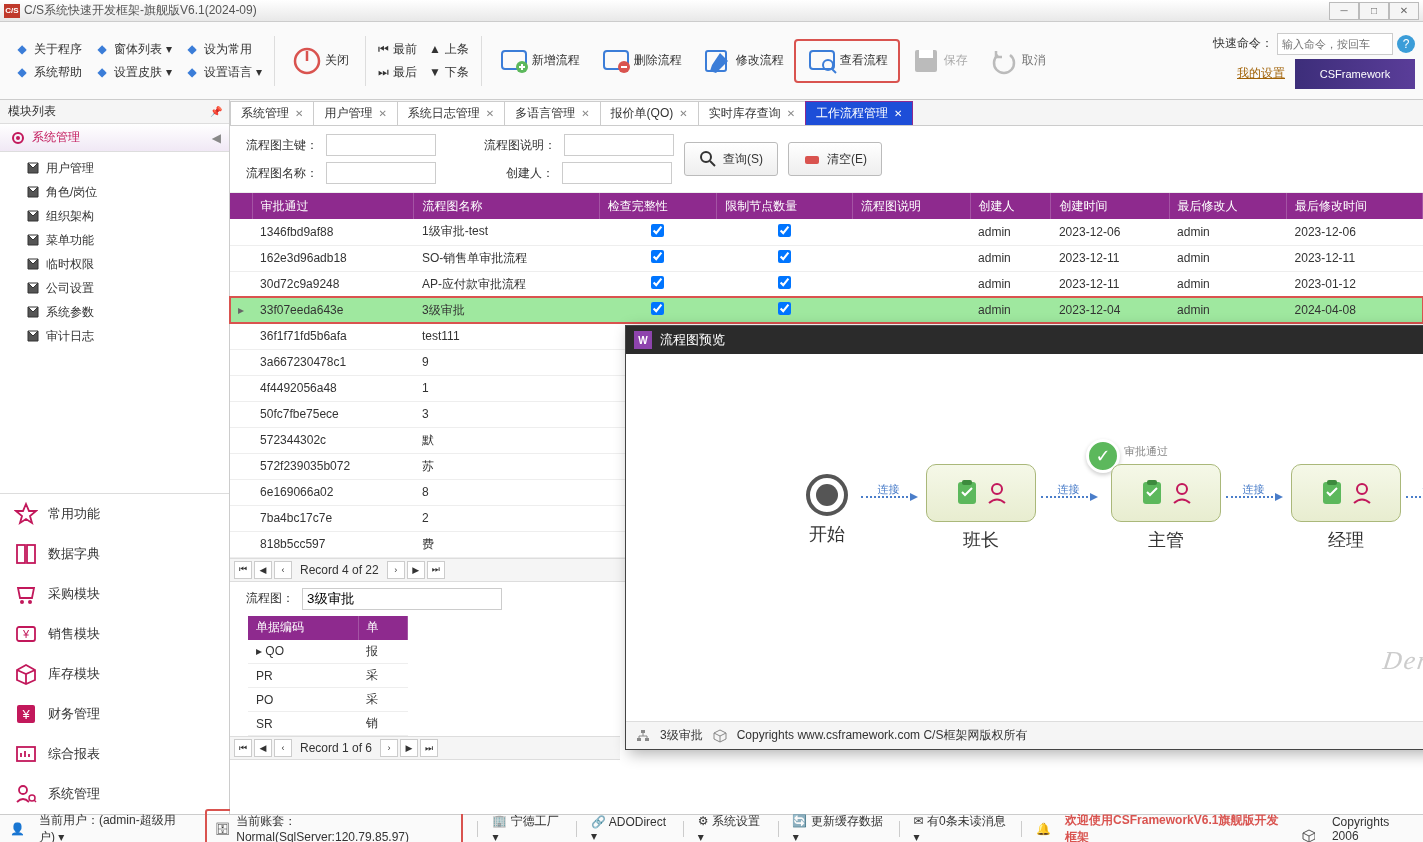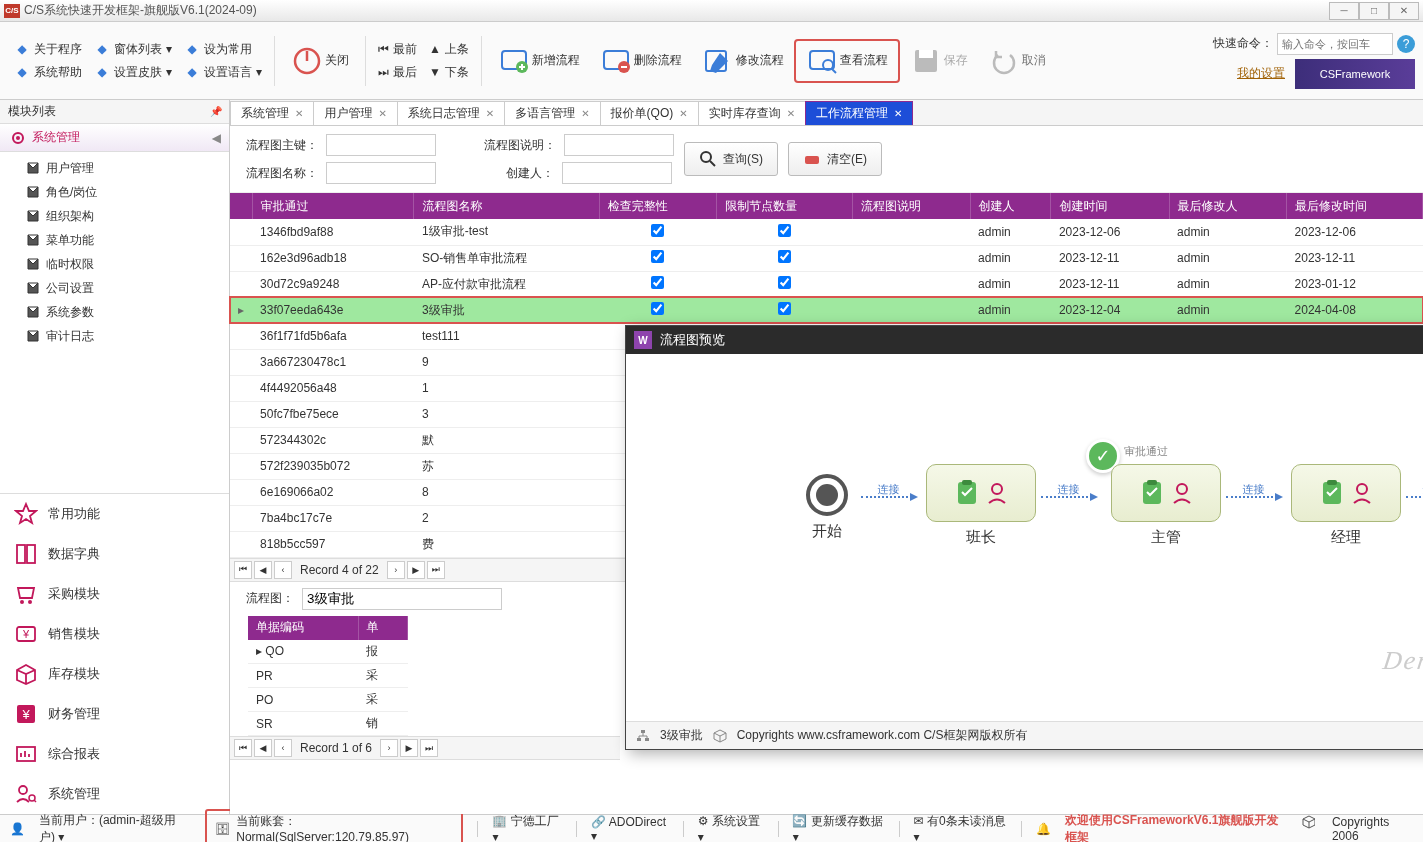--- a/index.html
+++ b/index.html
@@ -84,21 +84,21 @@
 
 
 .preview { position: absolute; left: 395px; top: 225px; width: 990px; height: 425px; background: #fff; border: 1px solid #444; box-shadow: 4px 4px 14px rgba(0,0,0,0.3); z-index: 100; display: flex; flex-direction: column; }
 .preview-title { height: 28px; background: #2b2b2b; color: #fff; display: flex; align-items: center; padding: 0 8px; gap: 8px; font-size: 13px; }
 .preview-title-icon { width: 18px; height: 18px; background: #8e44ad; display: flex; align-items: center; justify-content: center; font-size: 10px; font-weight: bold; }
 .preview-canvas { flex: 1; background: #fff; position: relative; overflow: hidden; }
 .flow-node { position: absolute; display: flex; flex-direction: column; align-items: center; gap: 4px; }
 .flow-circle { width: 42px; height: 42px; border: 4px solid #555; border-radius: 50%; display: flex; align-items: center; justify-content: center; }
 .flow-circle-inner { width: 22px; height: 22px; background: #555; border-radius: 50%; }
 .flow-box { width: 110px; height: 58px; background: linear-gradient(#f5f8e8, #e8edd0); border: 1px solid #aab87a; border-radius: 10px; display: flex; align-items: center; justify-content: center; gap: 6px; }
-.flow-label { font-size: 15px; margin-top: 2px; }
+.flow-label { font-size: 18px; margin-top: 2px; }
 .flow-arrow { position: absolute; height: 2px; border-top: 2px dotted #4a7dc9; }
 .flow-arrow::after { content: ""; position: absolute; right: -2px; top: -5px; border-left: 8px solid #4a7dc9; border-top: 4px solid transparent; border-bottom: 4px solid transparent; }
 .flow-arrow-label { position: absolute; font-size: 11px; color: #4a7dc9; top: -16px; left: 50%; transform: translateX(-50%); }
 .flow-badge { position: absolute; width: 34px; height: 34px; background: #5cb85c; border: 3px solid #fff; border-radius: 50%; display: flex; align-items: center; justify-content: center; color: #fff; font-size: 18px; box-shadow: 0 2px 4px rgba(0,0,0,0.2); }
 .watermark { position: absolute; right: 60px; bottom: 45px; font-size: 26px; color: #ccc; font-family: serif; font-style: italic; transform: skewX(-8deg); letter-spacing: 2px; }
 .preview-footer { height: 28px; background: #f5f5f5; border-top: 1px solid #ddd; display: flex; align-items: center; padding: 0 10px; gap: 10px; font-size: 12px; }
 
 
 .statusbar { height: 28px; background: #fafafa; border-top: 1px solid #ccc; display: flex; align-items: center; padding: 0 10px; gap: 14px; font-size: 12px; }
 .statusbar .highlight-box { border: 2px solid #d9534f; border-radius: 3px; padding: 2px 8px; display: flex; align-items: center; gap: 6px; }
@@ -794,19 +794,19 @@
       <div class="sep"></div>
       <span>⚙ 系统设置 ▾</span>
       <div class="sep"></div>
       <span>🔄 更新缓存数据 ▾</span>
       <div class="sep"></div>
       <span>✉ 有0条未读消息 ▾</span>
     </div>
   <div class="sep"></div>
   <span>🔔</span>
   <span class="welcome">欢迎使用CSFrameworkV6.1旗舰版开发框架</span>
-  <span style="margin-left:auto;display:flex;align-items:flex-start;gap:17px;">
+  <span style="margin-left:auto;display:flex;align-items:flex-end;gap:17px;">
     <svg width="14" height="14">
         <path d="M7 1 L13 4 L7 7 L1 4 Z M1 4 L1 10 L7 13 L7 7 M13 4 L13 10 L7 13" fill="none" stroke="#555"></path>
       </svg>
     <span>Copyrights 2006</span>
   </span>
 </div>
 
 </body></html>

